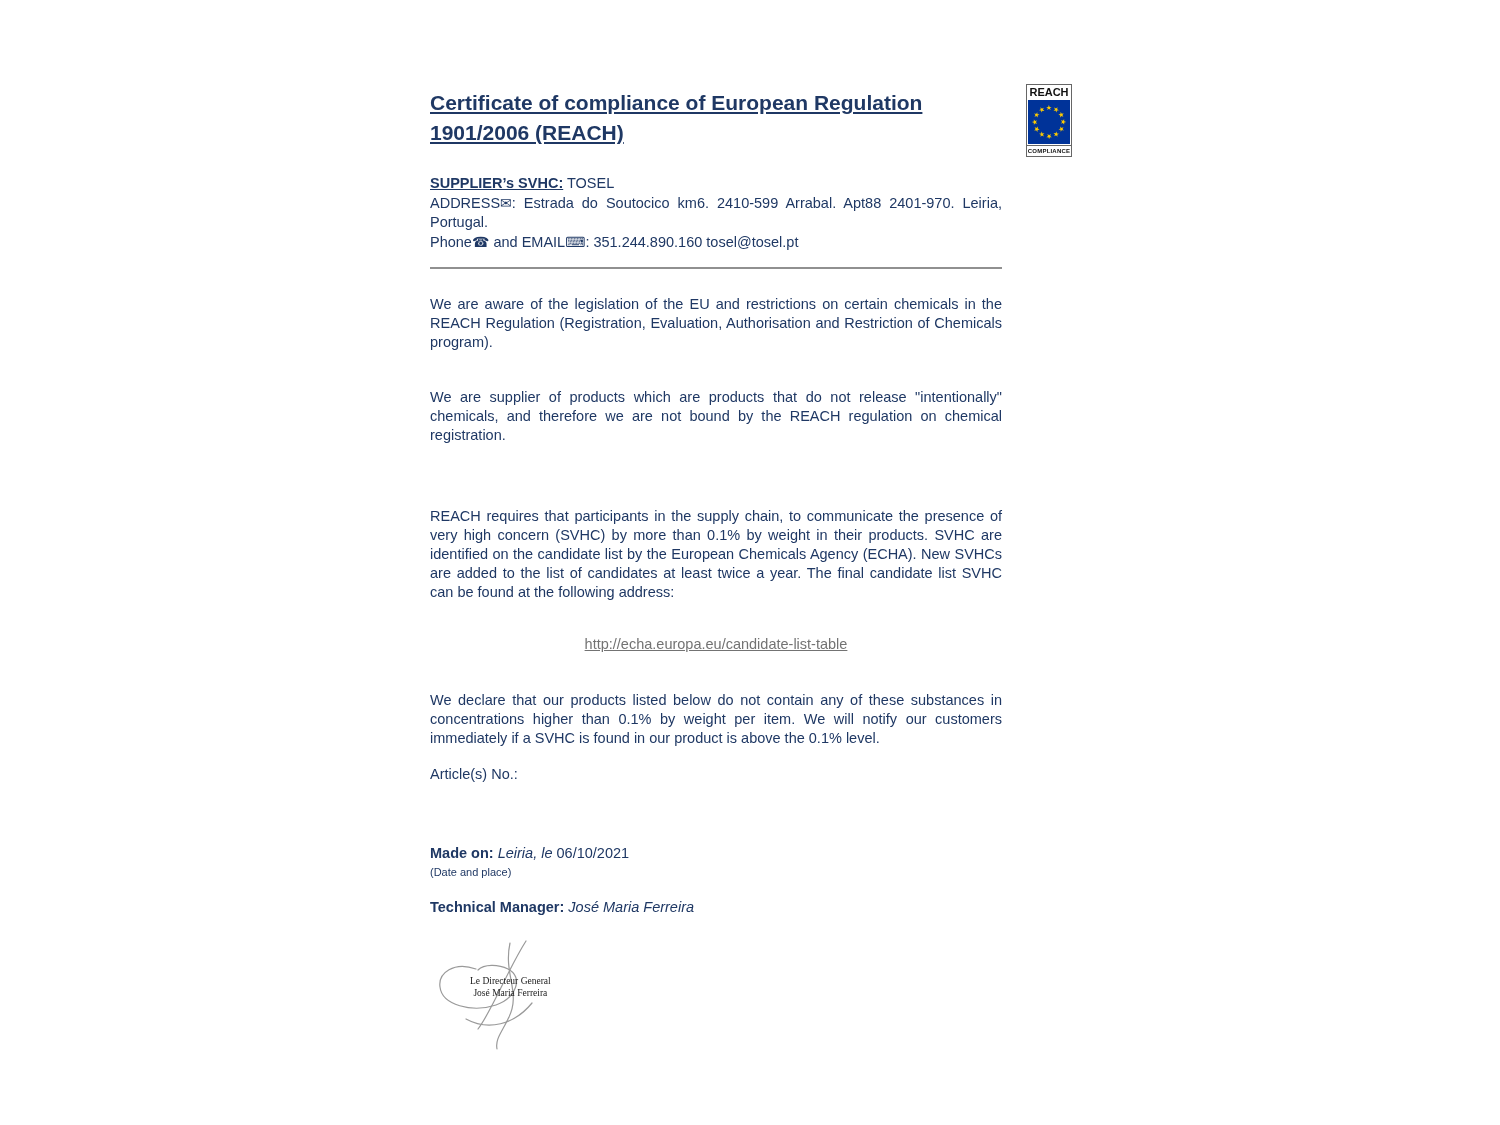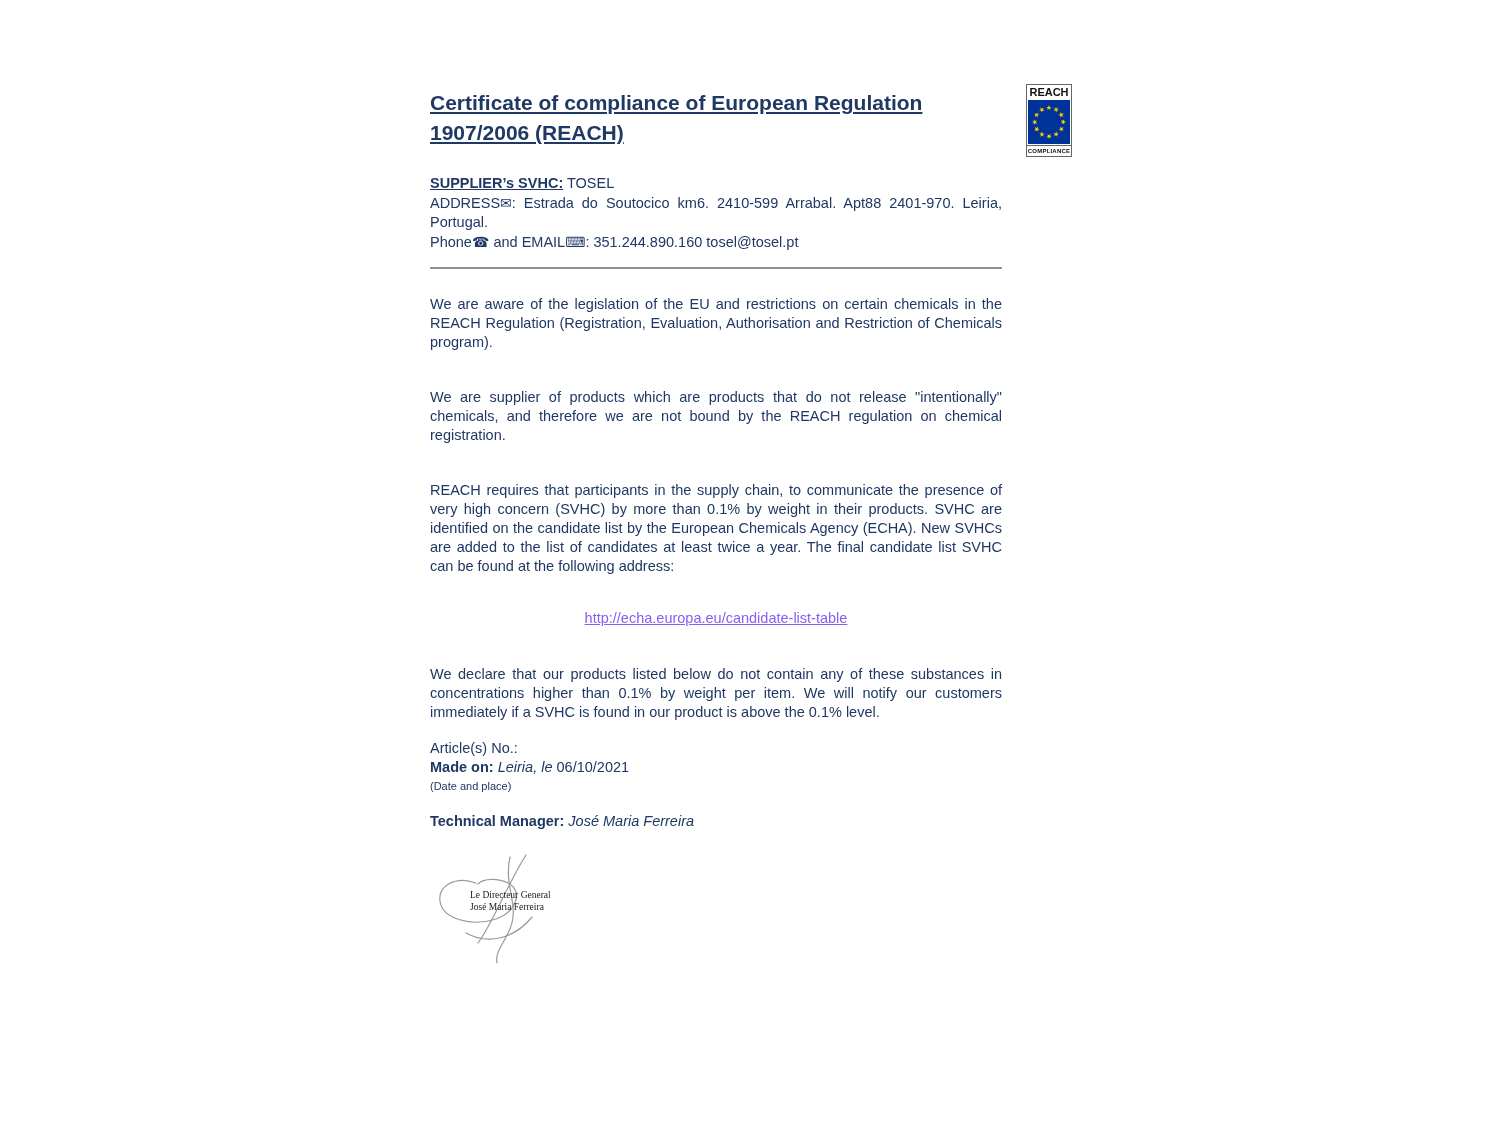--- a/index.html
+++ b/index.html
@@ -21,33 +21,33 @@
 
   .supplier { margin-top:26px; line-height:19.5px; text-align:justify; }
   .lbl-bu { font-weight:bold; text-decoration:underline; }
   .glyph { font-size:14px; }
 
   .rule { margin-top:15px; border:none; border-top:2px solid #909090; height:0; }
 
   .para { text-align:justify; }
   .p1 { margin-top:26px; }
   .p2 { margin-top:36px; }
-  .p3 { margin-top:36px; }
+  .p3 { margin-top:62px; }
   .link-row { margin-top:33px; text-align:center; }
-  .link-row a { color:#8b5cf6; text-decoration:underline; cursor:pointer; }
+  .link-row a { color:#737373; text-decoration:underline; cursor:pointer; }
   .p4 { margin-top:37px; }
   .article { margin-top:17px; }
 
-  .made-on { }
+  .made-on { margin-top:60px; }
   .bold { font-weight:bold; }
   .ital { font-style:italic; }
   .note { font-size:11px; line-height:14px; margin-top:2px; }
   .manager { margin-top:19px; }
 
-  .sig { position:relative; margin-top:22px; margin-left:6px; width:170px; height:115px; }
+  .sig { position:relative; margin-top:22px; margin-left:6px; width:170px; height:115px;text-align:center; }
   .sig svg { position:absolute; left:0; top:0; }
   .sig-text {
     position:absolute; left:34px; top:36px;
     font-family:"Liberation Serif", serif; font-size:9.5px; line-height:12px;
     color:#1a1a1a; white-space:nowrap;
   }
 
   
   .reach-logo {
     position:absolute; left:1026px; top:84px; width:46px;
@@ -92,21 +92,21 @@
       <span class="star"></span>
       <span class="star"></span>
     </div>
     <div class="logo-sub">COMPLIANCE</div>
   </div>
 
   <div class="doc">
 
     <div class="title">
       <span class="tline">Certificate of compliance of European Regulation</span><br>
-      <span class="tline">1907/2006 (REACH)</span>
+      <span class="tline">1901/2006 (REACH)</span>
     </div>
 
     <div class="supplier">
       <span class="lbl-bu">SUPPLIER’s SVHC:</span><span> TOSEL</span><br>
       <span>ADDRESS</span><span class="glyph">✉</span><span>: Estrada do Soutocico km6. 2410-599 Arrabal. Apt88 2401-970. Leiria, Portugal.</span><br>
       <span>Phone</span><span class="glyph">☎</span><span> and EMAIL</span><span class="glyph">⌨</span><span>: 351.244.890.160 tosel@tosel.pt</span>
     </div>
 
     <hr class="rule">
 

